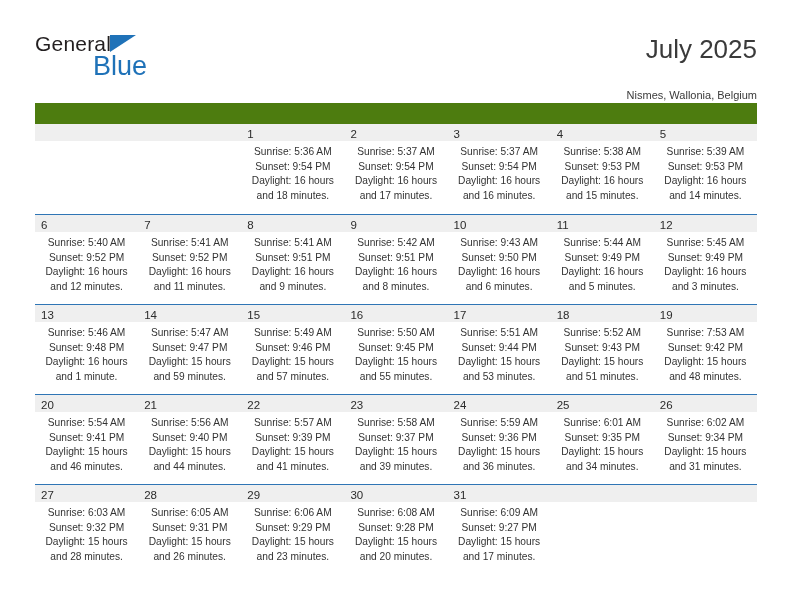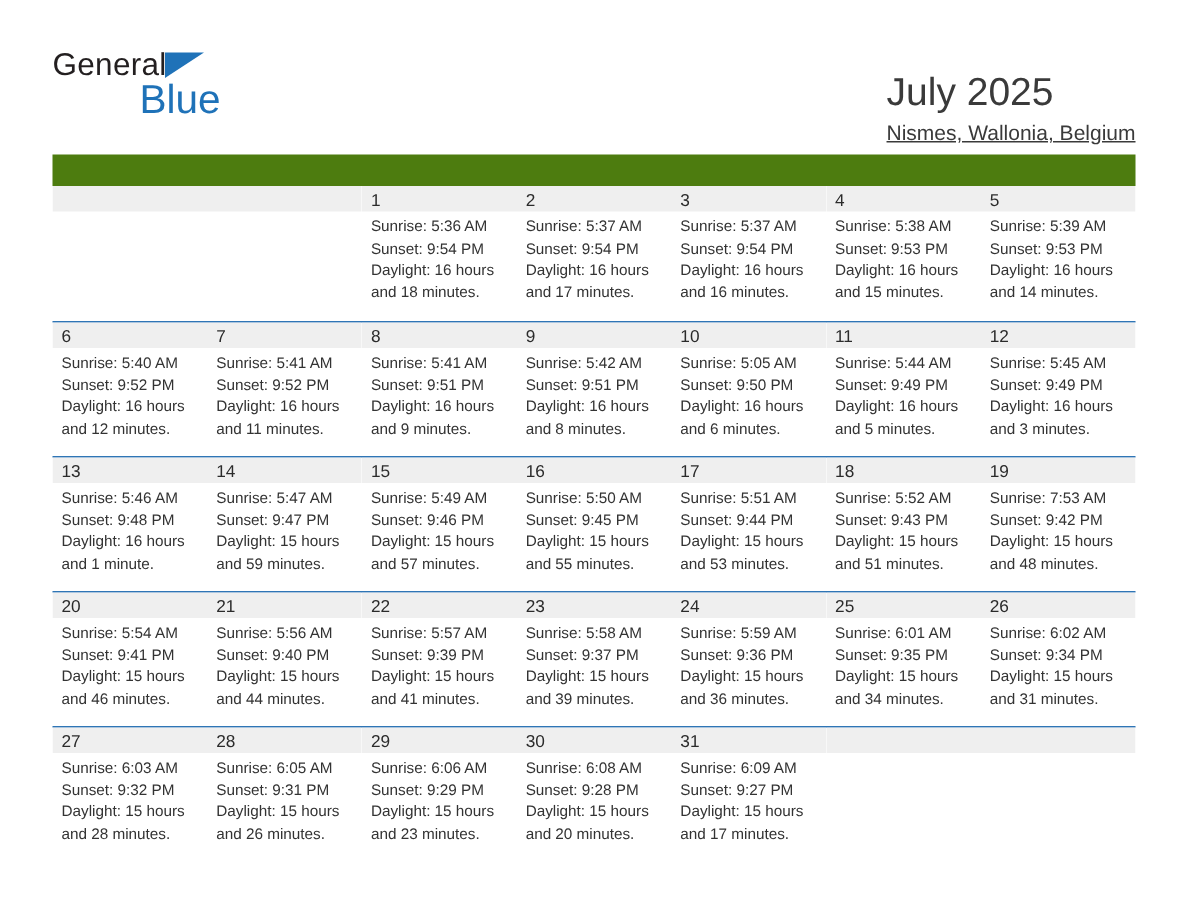--- a/index.html
+++ b/index.html
@@ -58,38 +58,37 @@
     position: absolute;
     left: 58px;
     top: 19px;
     font-size: 27px;
     color: #1f72b8;
     font-family: "Liberation Sans", sans-serif;
   }
   .title-block {
     position: absolute;
     right: 0;
-    top: 17px;
-    text-align: left;
+    top: 5px;
+    text-align: right;
   }
   .cal-title {
     font-size: 26px;
     color: #3a3a3a;
     font-weight: normal;
     line-height: 32px;
     margin: 0;
     font-family: "Liberation Sans", sans-serif;
   }
   .cal-subtitle {
-    font-size: 14px;
+    font-size: 11px;
     color: #3a3a3a;
     line-height: 22px;
-    margin: 0 0 0 0;
-    font-family: "Liberation Sans", sans-serif;
-    text-decoration: underline;
+    margin: 19px 0 0 0;
+    font-family: "Liberation Sans", sans-serif;
   }
 
   
   .calendar {
     position: absolute;
     left: 35px;
     top: 103px;
     width: 722px;
   }
   .weekday-row {
@@ -136,20 +135,21 @@
     line-height: 17px;
     color: #2b2b2b;
     font-family: "Liberation Sans", sans-serif;
   }
   .daycell.empty .daynum-band {
     background: #efefef;
   }
   .day-details {
     padding: 4px 6px 0 6px;
     box-sizing: border-box;
+    text-align: center;
   }
   .detail-line {
     font-size: 10.2px;
     line-height: 14.6px;
     color: #333333;
     white-space: nowrap;
     font-family: "Liberation Sans", sans-serif;
   }
 </style>
 </head>
@@ -268,21 +268,21 @@
             <div class="day-details">
               <div class="detail-line">Sunrise: 5:42 AM</div>
               <div class="detail-line">Sunset: 9:51 PM</div>
               <div class="detail-line">Daylight: 16 hours</div>
               <div class="detail-line">and 8 minutes.</div>
             </div>
           </div>
           <div class="daycell">
             <div class="daynum-band"><span class="daynum">10</span></div>
             <div class="day-details">
-              <div class="detail-line">Sunrise: 5:05 AM</div>
+              <div class="detail-line">Sunrise: 9:43 AM</div>
               <div class="detail-line">Sunset: 9:50 PM</div>
               <div class="detail-line">Daylight: 16 hours</div>
               <div class="detail-line">and 6 minutes.</div>
             </div>
           </div>
           <div class="daycell">
             <div class="daynum-band"><span class="daynum">11</span></div>
             <div class="day-details">
               <div class="detail-line">Sunrise: 5:44 AM</div>
               <div class="detail-line">Sunset: 9:49 PM</div>

